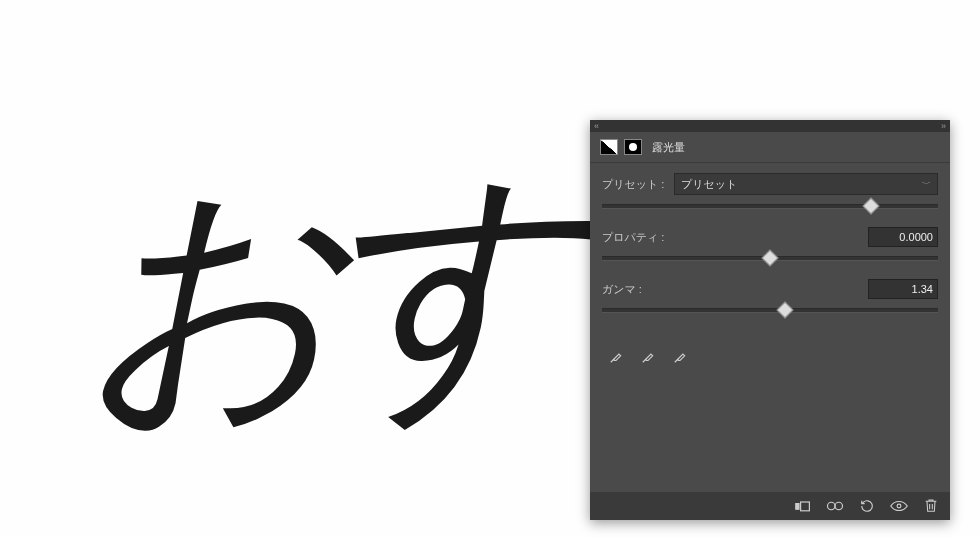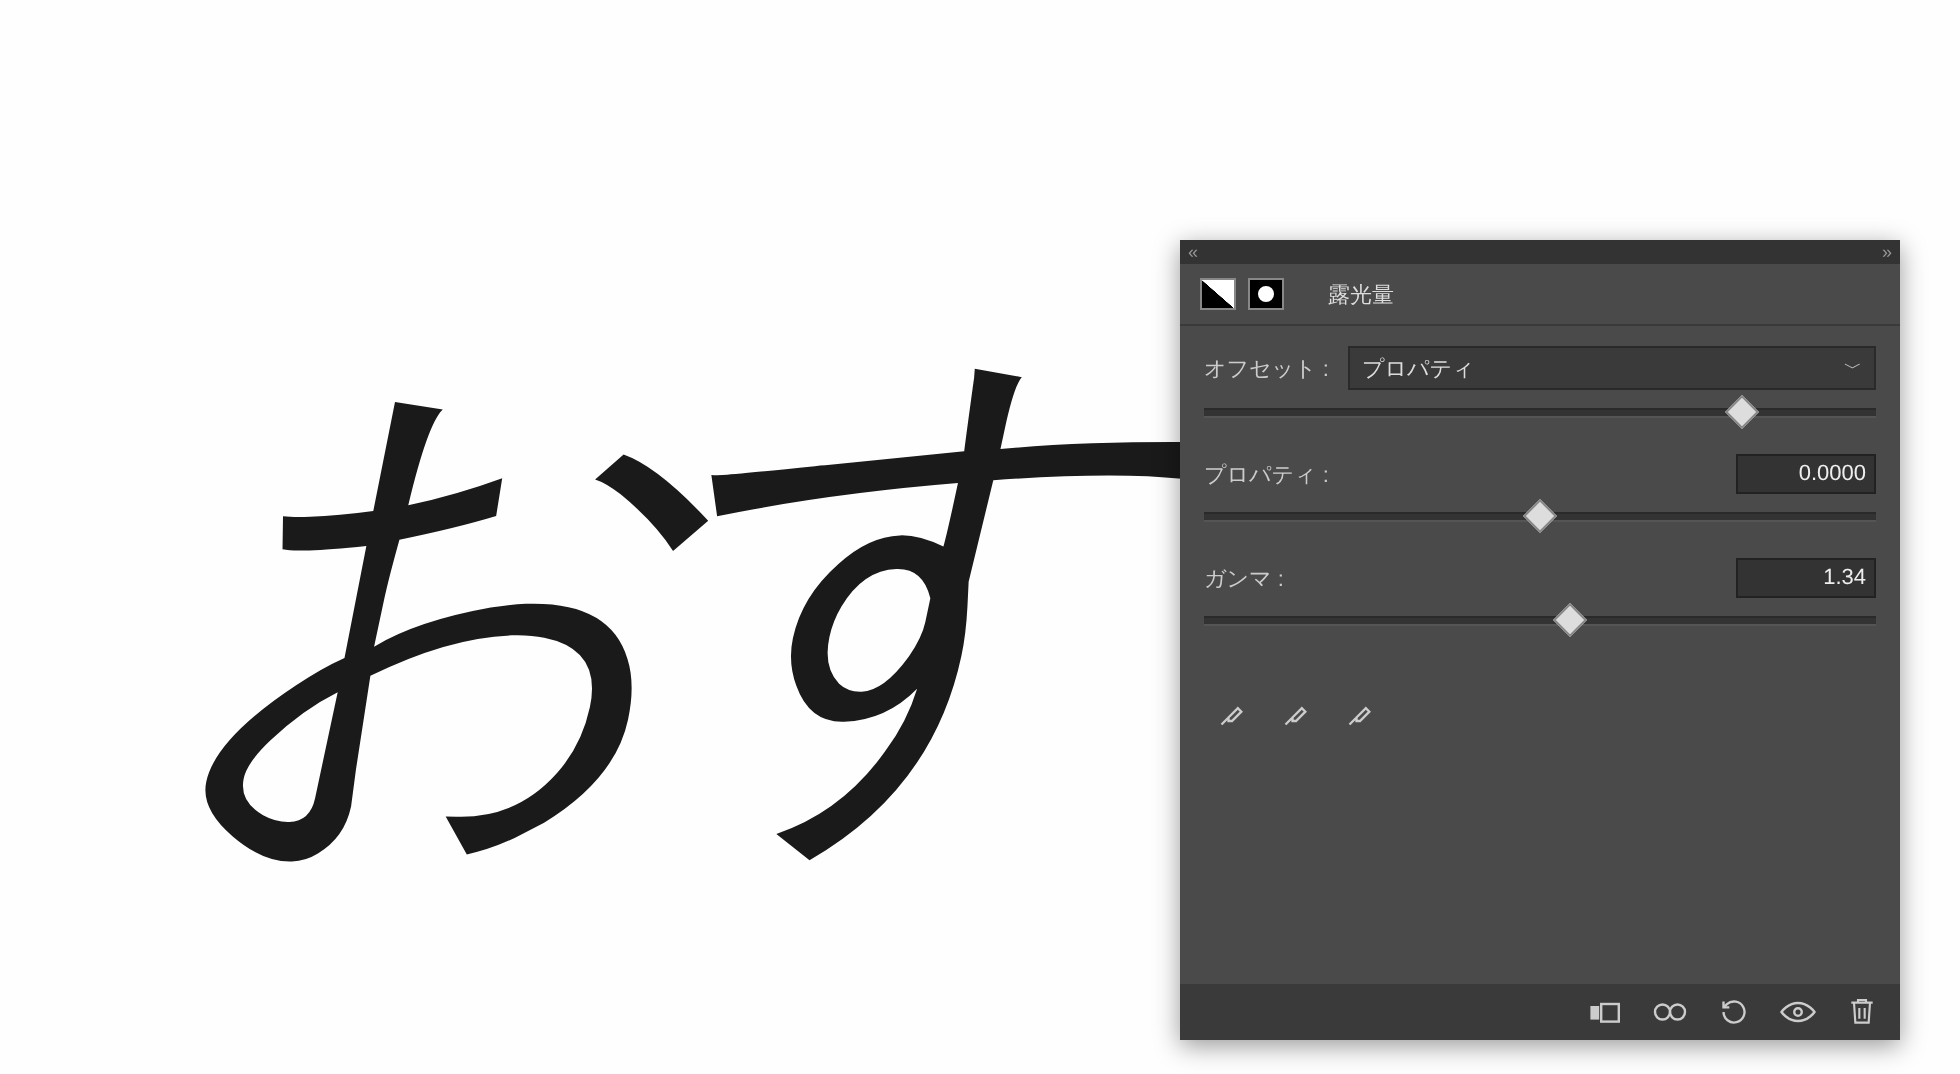--- a/index.html
+++ b/index.html
@@ -43,29 +43,29 @@
     <span class="double-arrow-l">«</span>
     <span class="double-arrow-r">»</span>
   </div>
   <div class="adj-header">
     <span class="adj-icon">
         <span class="icon-graph"></span>
       </span>
     <span class="adj-icon">
         <span class="icon-mask"></span>
       </span>
-    <span style="margin-left:16px">露光量</span>
+    <span style="margin-left:4px">露光量</span>
   </div>
 
   <div class="body">
 
     <div class="row">
-      <span class="lbl">オフセット :</span>
+      <span class="lbl">プリセット :</span>
       <div class="select">
-        <span>プロパティ</span>
+        <span>プリセット</span>
         <span class="chev">﹀</span>
       </div>
     </div>
 
     <div class="slider-row">
       <div class="track"></div>
       <div class="thumb" id="t1" style="left: 262.8px;"></div>
     </div>
 
     <div class="row">

